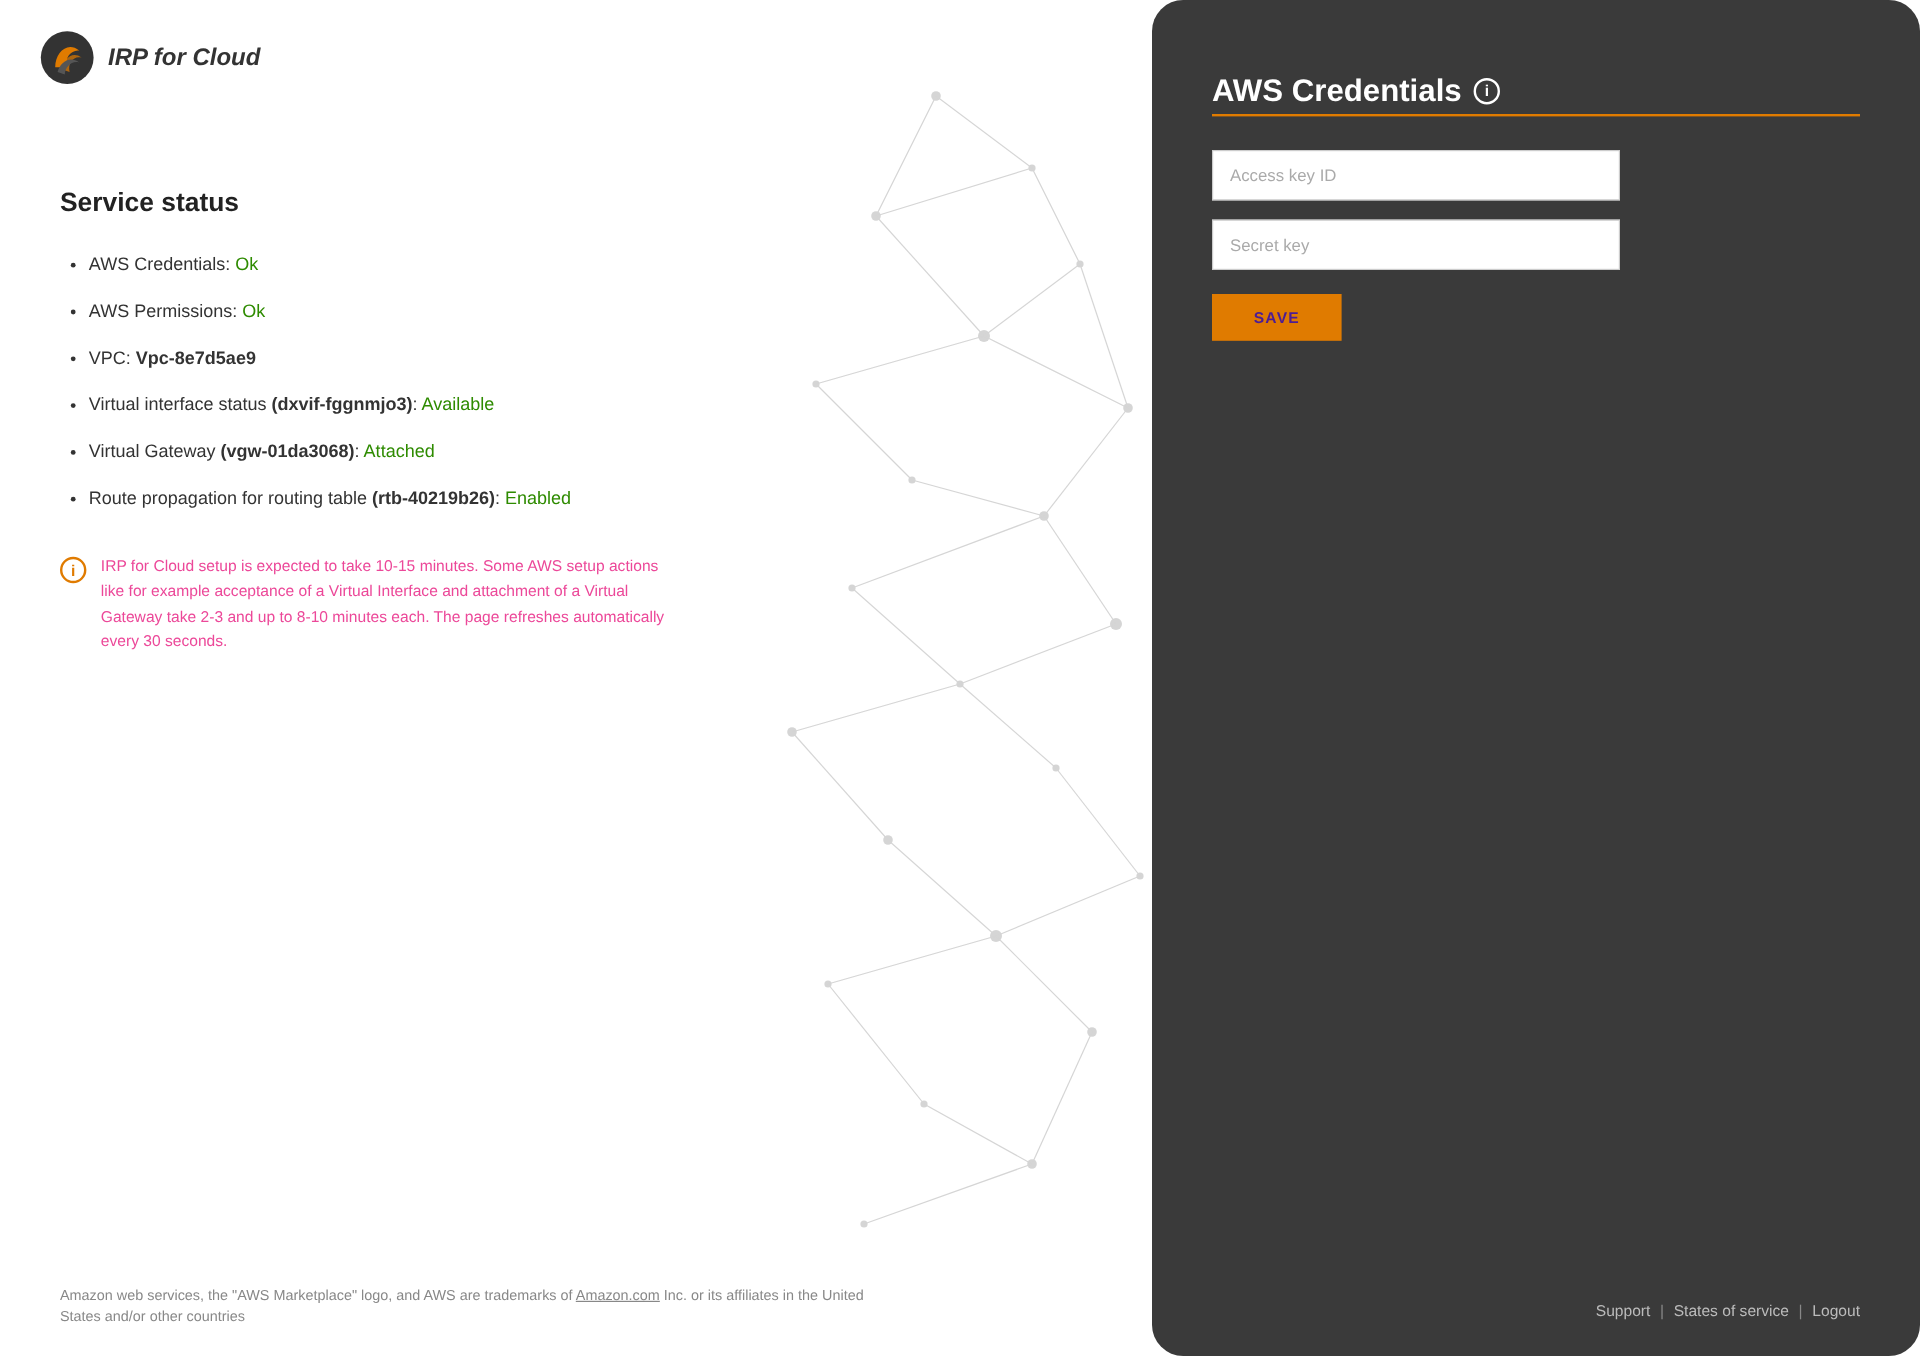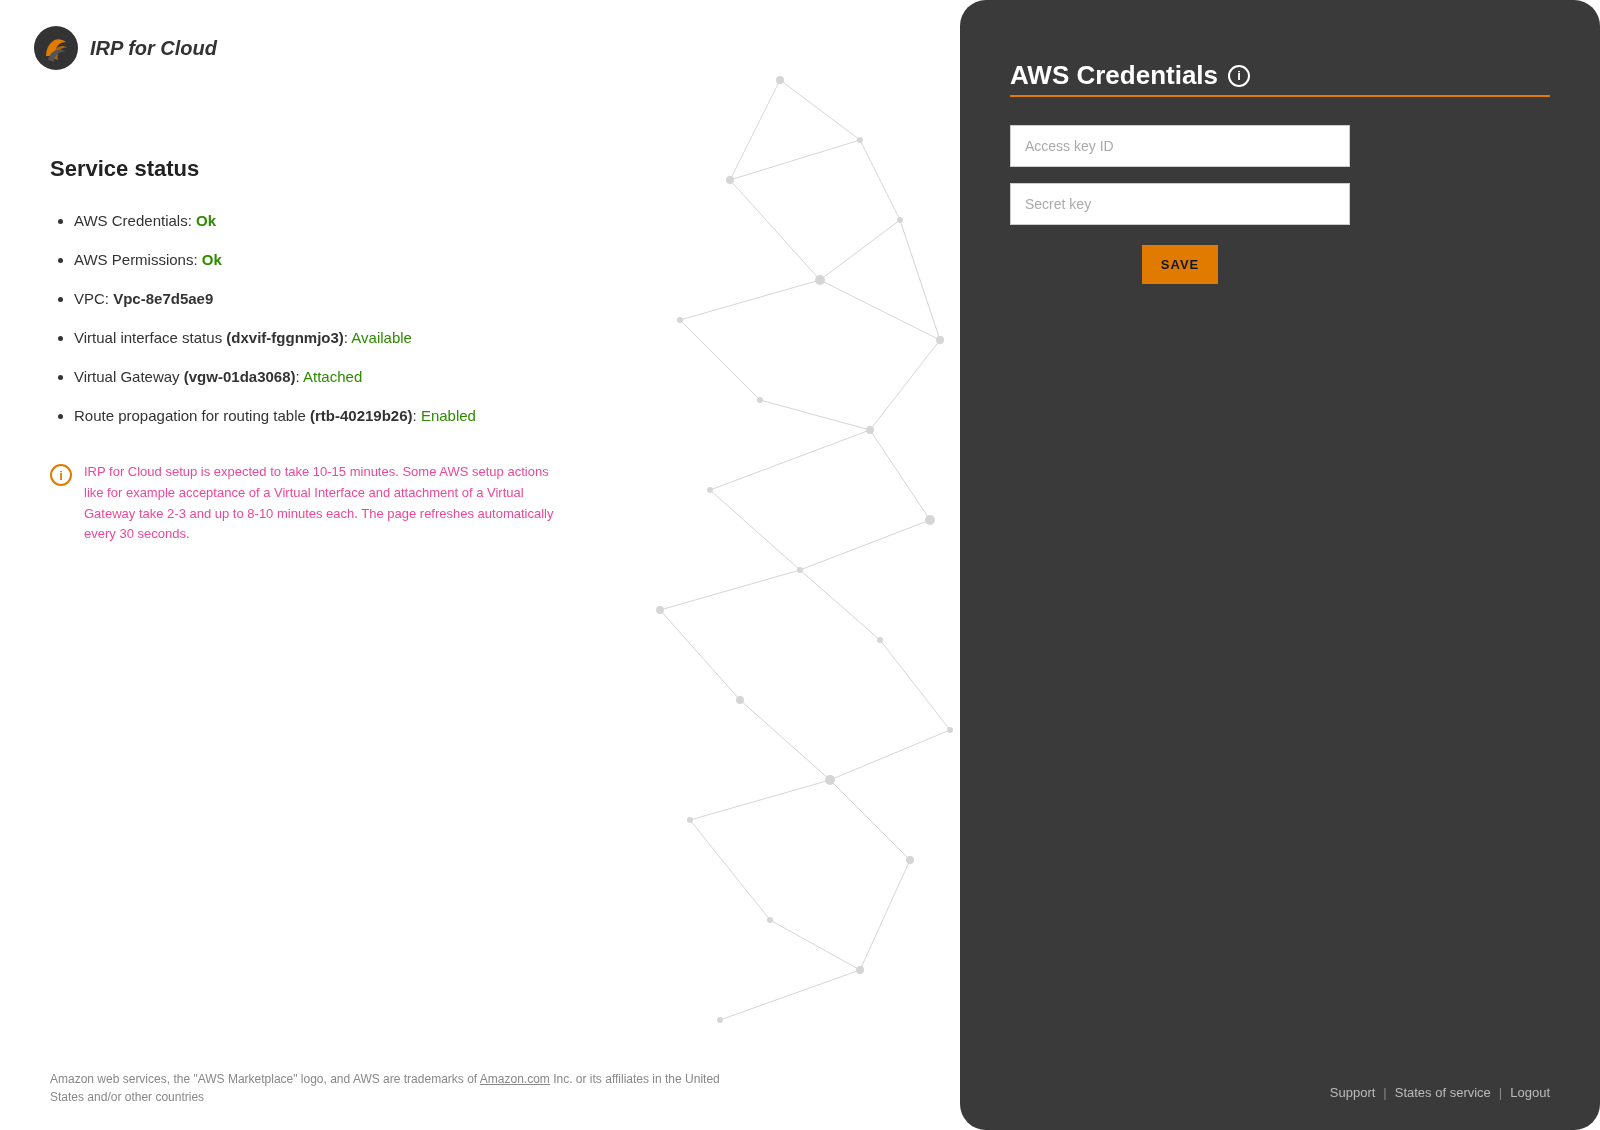--- a/index.html
+++ b/index.html
@@ -80,21 +80,21 @@
 
     .status-list li {
       margin-bottom: 18px;
       font-size: 15px;
       color: #333;
       line-height: 1.4;
     }
 
     .status-ok {
       color: #2e8b00;
-      font-weight: bold;
+      font-weight: normal;
     }
 
     .status-available {
       color: #2e8b00;
     }
 
     .status-attached {
       color: #2e8b00;
     }
 
@@ -195,42 +195,41 @@
       font-size: 13px;
       color: #fff;
       cursor: pointer;
     }
 
     .credentials-form {
       display: flex;
       flex-direction: column;
       gap: 16px;
       max-width: 340px;
-      align-items: center;
     }
 
     .form-input {
       width: 340px;
       padding: 12px 14px;
       font-size: 14px;
       background: #fff;
       border: 1px solid #ccc;
       color: #999;
       outline: none;
     }
 
     .form-input::placeholder {
       color: #aaa;
     }
 
     .save-button {
-      width: 76px;
+      width: 108px;
       padding: 12px 0;
       background: #e07b00;
-      color: #0f172a;
+      color: #4c1d95;
       font-size: 13px;
       font-weight: bold;
       letter-spacing: 1px;
       border: none;
       cursor: pointer;
       text-transform: uppercase;
       margin-top: 4px;
     }
 
     .right-spacer {

